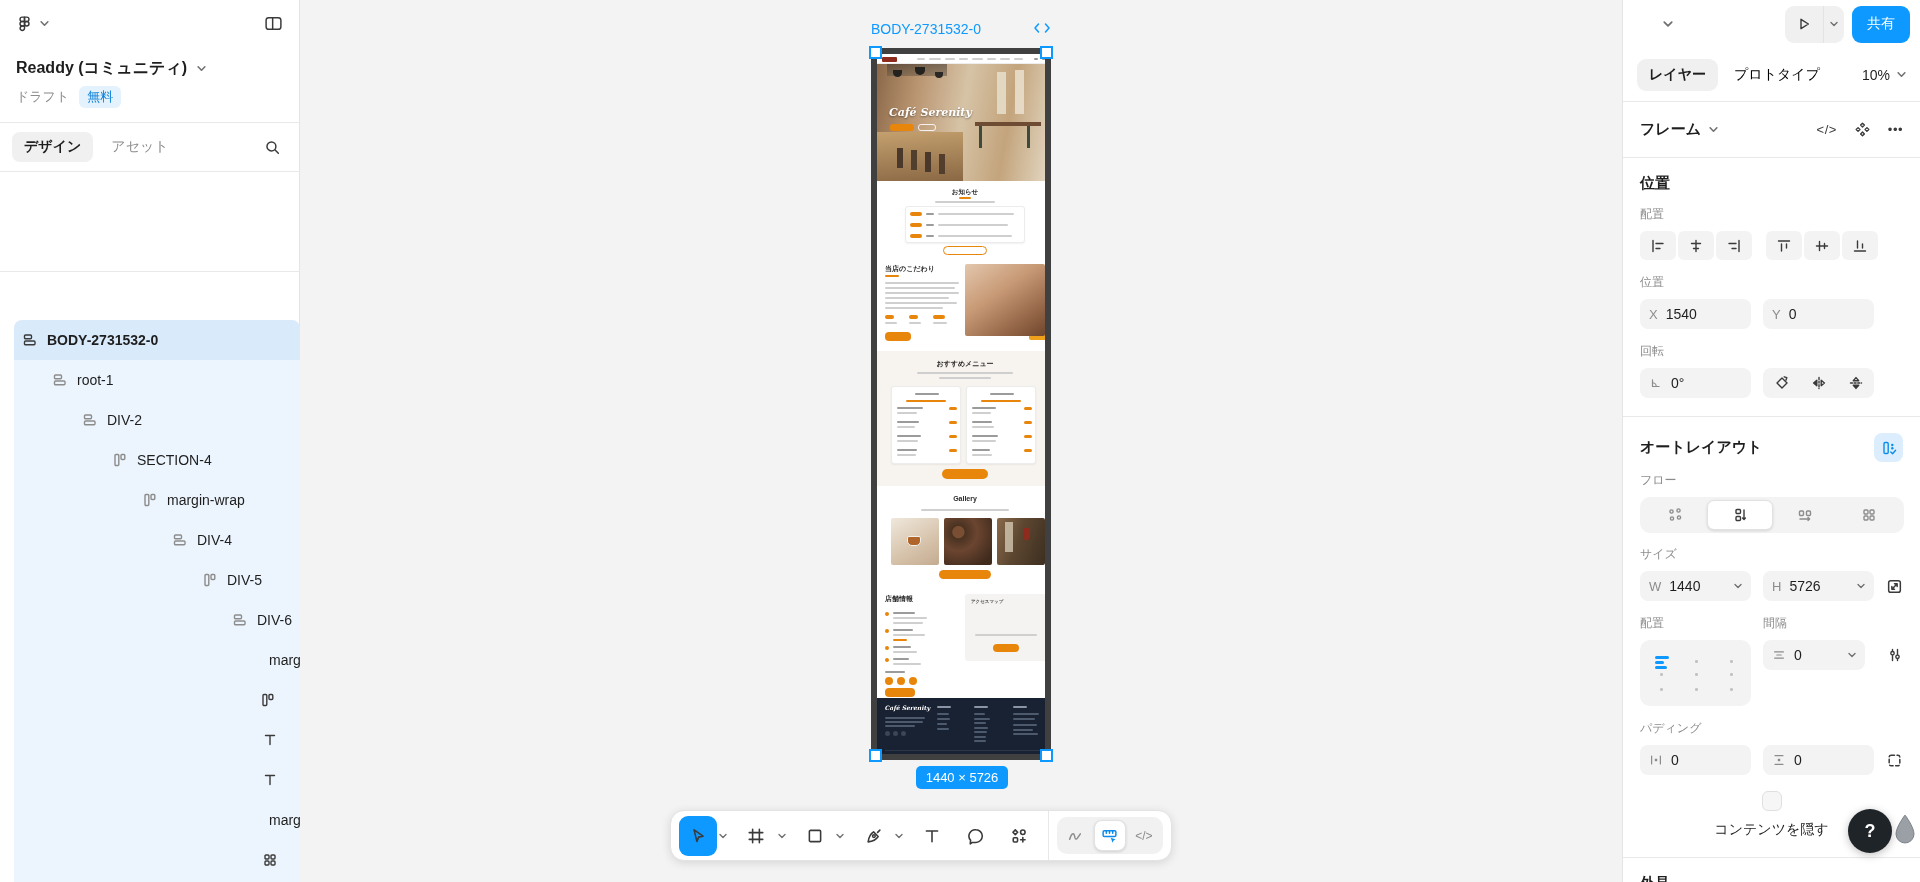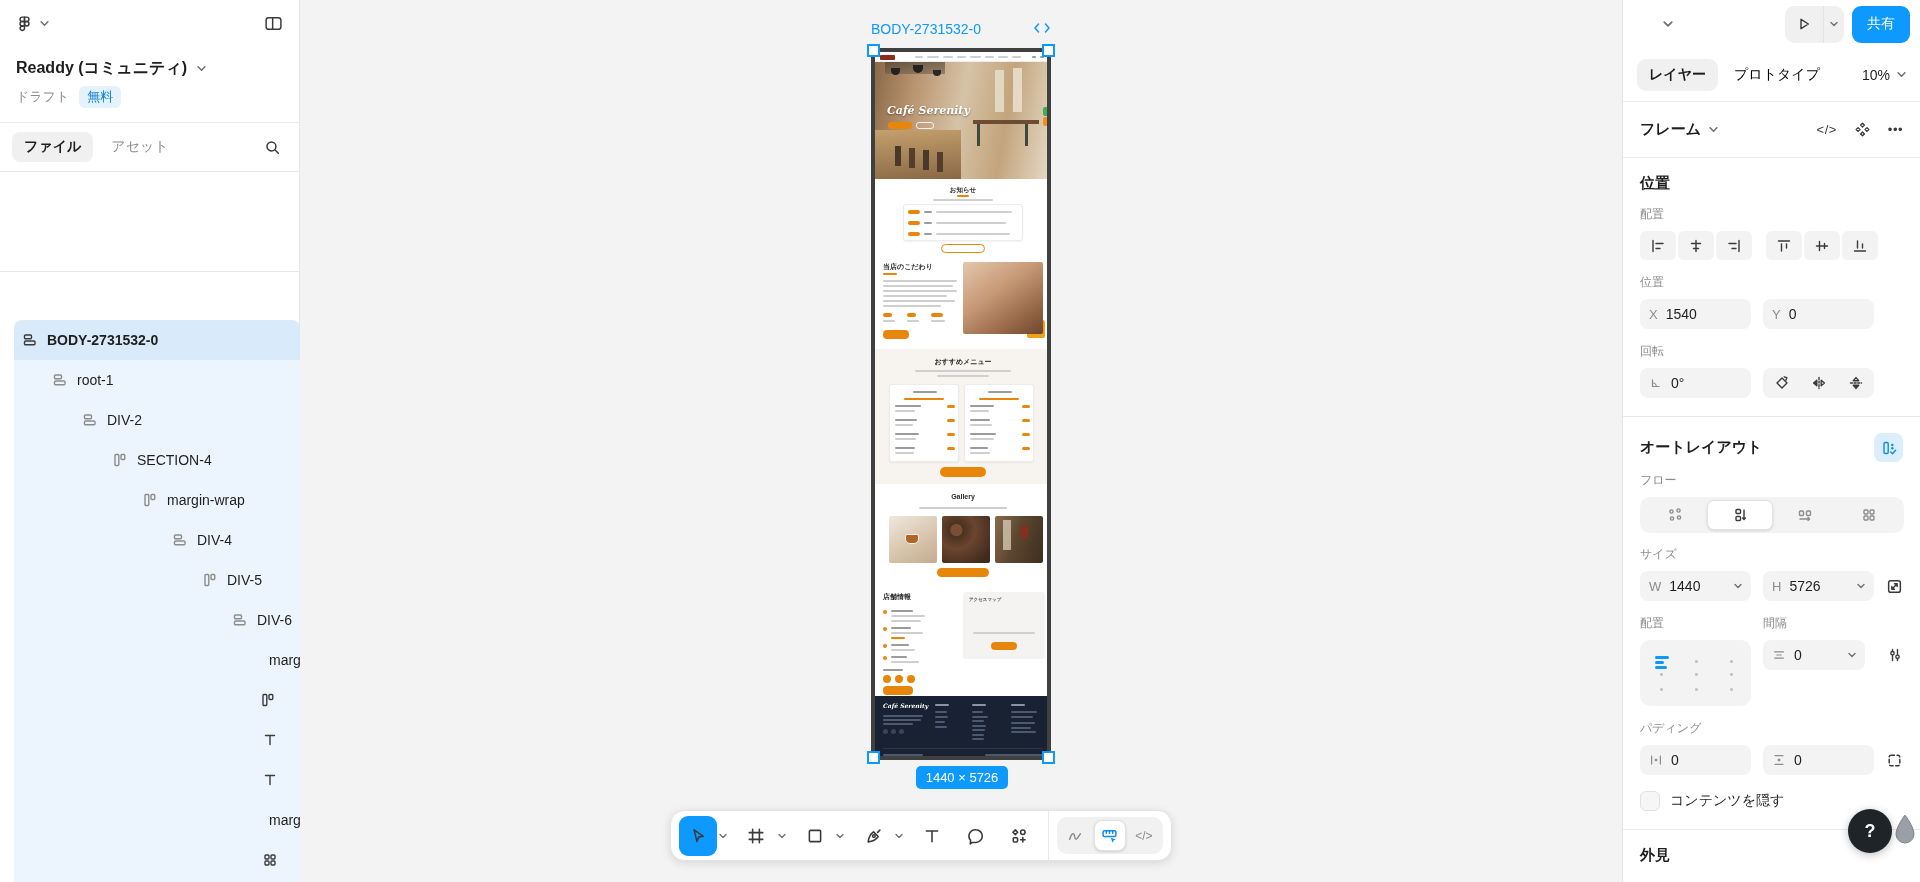--- a/index.html
+++ b/index.html
@@ -40,21 +40,21 @@
   .tree-sel-bg { position:absolute; left:14px; top:0; right:0; height:40px; background:#d9eafb; border-radius:8px 8px 0 0; }
   .tree-sub-bg { position:absolute; left:14px; top:40px; right:0; bottom:0; background:#ecf5fd; }
   .tree-row { position:relative; height:40px; display:flex; align-items:center; gap:9px; white-space:nowrap; overflow:hidden; cursor:pointer; }
   .tree-row .lbl { font-size:14px; color:#1e1e1e; }
   .tree-row.sel .lbl { font-weight:700; }
 
   
   .canvas { position:absolute; left:300px; top:0; width:1322px; height:882px; background:#f3f3f3; }
   .frame-label { position:absolute; left:571px; top:21px; color:#0d99ff; font-size:14px; display:flex; align-items:center; cursor:pointer; }
   .frame-code { position:absolute; left:733px; top:21px; }
-  .sel-frame { position:absolute; left:571px; top:48px; width:180px; height:712px; border:4px solid #404040; background:#a3a3a3; cursor:pointer; }
+  .sel-frame { position:absolute; left:571px; top:48px; width:180px; height:712px; border:6px solid #404040; background:#a3a3a3; cursor:pointer; }
   .handle { position:absolute; width:13px; height:13px; background:#fff; border:2px solid #0d99ff; z-index:6; }
   .size-badge { position:absolute; left:616px; top:766px; width:92px; height:23px; background:#0d99ff; border-radius:5px; color:#fff; font-size:13px; display:flex; align-items:center; justify-content:center; z-index:6; }
 
   
   .preview { position:absolute; inset:0; overflow:hidden; background:#fff; }
   .pv-abs { position:absolute; }
   .ln { position:absolute; height:2px; background:#cfcfcf; border-radius:1px; }
   .lnd { position:absolute; height:2px; background:#9b9b9b; border-radius:1px; }
   .pv-h { position:absolute; font-weight:700; color:#2b2b2b; }
   .pv-header { position:absolute; left:0; top:0; width:176px; height:10px; background:#fff; border-bottom:1px solid #eee; z-index:2; }
@@ -109,21 +109,21 @@
   .btn3 { height:30px; background:#f3f3f3; border-radius:8px; display:flex; }
   .btn3 > div { flex:1; display:flex; align-items:center; justify-content:center; cursor:pointer; }
   .al-hdr { display:flex; align-items:center;text-align:right; }
   .al-badge { margin-left:auto; width:29px; height:29px; background:#dceefd; border-radius:8px; display:flex; align-items:center; justify-content:center; cursor:pointer; }
   .flowseg { margin-top:8px; width:264px; height:36px; background:#f3f3f3; border-radius:10px; display:flex; padding:3px; }
   .flowseg > div { flex:1; border-radius:7px; display:flex; align-items:center; justify-content:center; cursor:pointer; }
   .flowseg > div.active { background:#fff; border:1px solid #e2e2e2; box-shadow:0 1px 3px rgba(0,0,0,.12); }
   .aligngrid { width:111px; height:66px; background:#f3f3f3; border-radius:10px; position:relative; }
   .ag-dot { position:absolute; width:2.5px; height:2.5px; background:#c3c3c3; border-radius:50%; }
   .ag-bars div { position:absolute; height:3px; background:#0d99ff; border-radius:1.5px; }
-  .checkrow { display:flex; align-items:center; gap:10px; margin-top:16px; }
+  .checkrow { display:flex; align-items:center; gap:10px; margin-top:16px;flex-direction:column; }
   .checkbox { width:20px; height:20px; background:#f6f6f6; border:1px solid #e0e0e0; border-radius:6px; cursor:pointer; }
   .help-fab { position:absolute; left:1848px; top:809px; width:44px; height:44px; background:#1f2428; border-radius:50%; color:#fff; font-size:18px; font-weight:700; display:flex; align-items:center; justify-content:center; z-index:20; cursor:pointer; box-shadow:0 2px 8px rgba(0,0,0,.25); }
   .droplet { position:absolute; left:1893px; top:813px; z-index:19; }
 </style>
 </head>
 <body>
 
 <div id="app">
 
   <div class="left-panel">
@@ -158,21 +158,21 @@
       <svg class="chev" width="9" height="9" viewBox="0 0 8 8">
           <path d="M1 2.5 4 5.5 7 2.5"></path>
         </svg>
     </div>
     <div class="lp-status-row">
       <span class="lp-draft">ドラフト</span>
       <span class="lp-free">無料</span>
     </div>
     <div class="lp-div1"></div>
     <div class="lp-tabs">
-      <div class="lp-tab active">ファイル</div>
+      <div class="lp-tab active">デザイン</div>
       <div class="lp-tab">アセット</div>
       <div class="lp-search">
         <svg width="17" height="17" viewBox="0 0 16 16">
             <g class="ic">
               <circle cx="7" cy="7" r="4.2"></circle>
               <line x1="10.2" y1="10.2" x2="13.5" y2="13.5"></line>
             </g>
           </svg>
       </div>
     </div>

